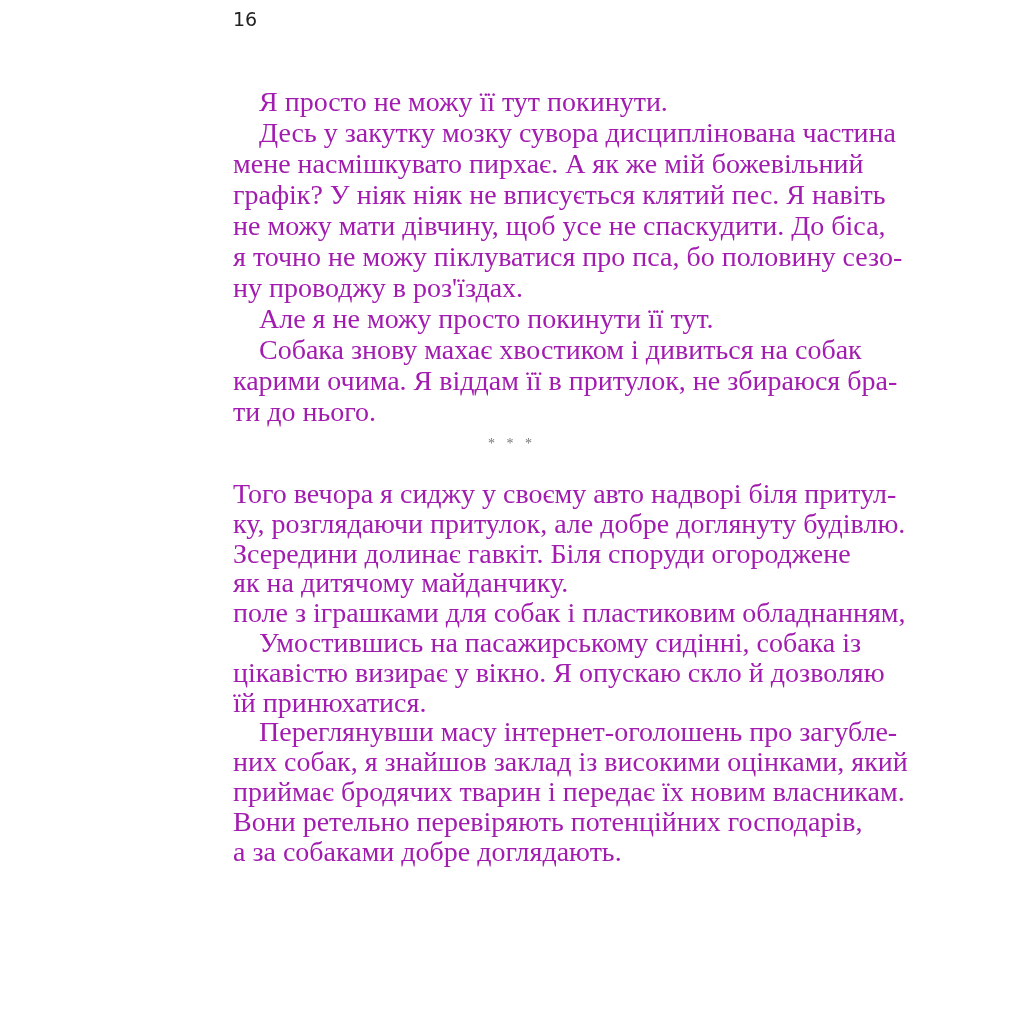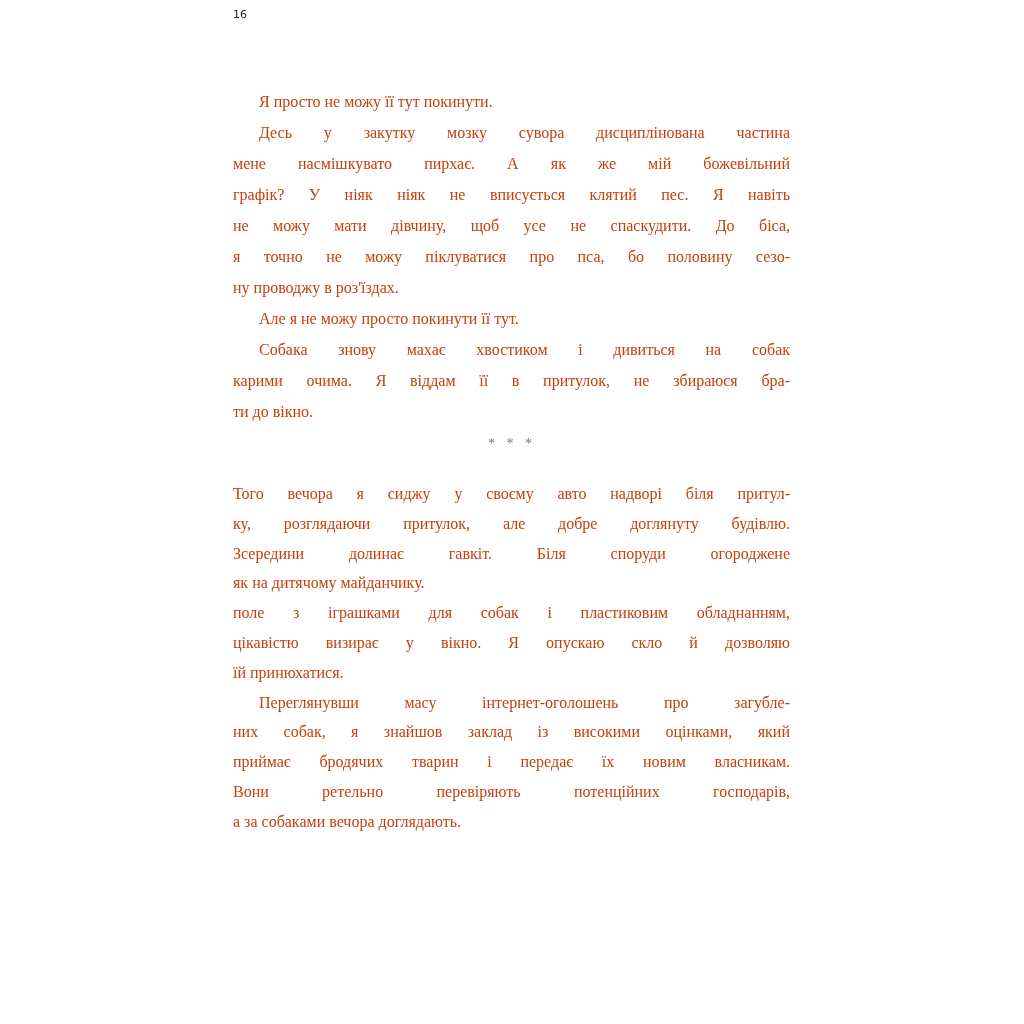--- a/index.html
+++ b/index.html
@@ -1,23 +1,23 @@
 <!DOCTYPE html>
 <html><head>
 <meta charset="utf-8">
 <style>
   html, body { margin: 0; padding: 0; background: #ffffff; }
   body { width: 1024px; height: 1024px; position: relative; overflow: hidden; }
   .page-number {
     position: absolute; left: 233px; top: 8px;
-    font-family: "DejaVu Sans", sans-serif; font-size: 11px; color: #222;
+    font-family: "DejaVu Sans", sans-serif; font-size: 19px; color: #222;
   }
   .text-block {
     position: absolute; left: 233px; width: 557px;
-    font-family: "Liberation Serif", serif; font-size: 16px; color: #c2410c;
+    font-family: "Liberation Serif", serif; font-size: 28px; color: #a21caf;
   }
   .section-1 { top: 86px; }
   .section-2 { top: 479px; }
   .line {
     display: block; white-space: nowrap; height: 31px; line-height: 31px;
     text-align: justify; text-align-last: justify;
   }
   .section-2 .line { height: 29.8px; line-height: 29.8px; }
   .line.last { text-align-last: left; }
   .line.indent { padding-left: 26px; }
@@ -42,38 +42,39 @@
       <span class="line">не можу мати дівчину, щоб усе не спаскудити. До біса,</span>
       <span class="line">я точно не можу піклуватися про пса, бо половину сезо-</span>
       <span class="line last">ну проводжу в роз'їздах.</span>
     </div>
     <div>
       <span class="line indent last">Але я не можу просто покинути її тут.</span>
     </div>
     <div>
       <span class="line indent">Собака знову махає хвостиком і дивиться на собак</span>
       <span class="line">карими очима. Я віддам її в притулок, не збираюся бра-</span>
-      <span class="line last">ти до вікно.</span>
+      <span class="line last">ти до нього.</span>
     </div>
   </div>
 
 <div class="separator">* * *</div>
 
 <div class="text-block section-2">
     <div>
       <span class="line">Того вечора я сиджу у своєму авто надворі біля притул-</span>
       <span class="line">ку, розглядаючи притулок, але добре доглянуту будівлю.</span>
       <span class="line">Зсередини долинає гавкіт. Біля споруди огороджене</span>
       <span class="line last">як на дитячому майданчику.</span>
       <span class="line">поле з іграшками для собак і пластиковим обладнанням,</span>
     </div>
     <div>
+      <span class="line indent">Умостившись на пасажирському сидінні, собака із</span>
       <span class="line">цікавістю визирає у вікно. Я опускаю скло й дозволяю</span>
       <span class="line last">їй принюхатися.</span>
     </div>
     <div>
       <span class="line indent">Переглянувши масу інтернет-оголошень про загубле-</span>
       <span class="line">них собак, я знайшов заклад із високими оцінками, який</span>
       <span class="line">приймає бродячих тварин і передає їх новим власникам.</span>
       <span class="line">Вони ретельно перевіряють потенційних господарів,</span>
-      <span class="line last">а за собаками вечора доглядають.</span>
+      <span class="line last">а за собаками добре доглядають.</span>
     </div>
   </div>
 
 </body></html>

